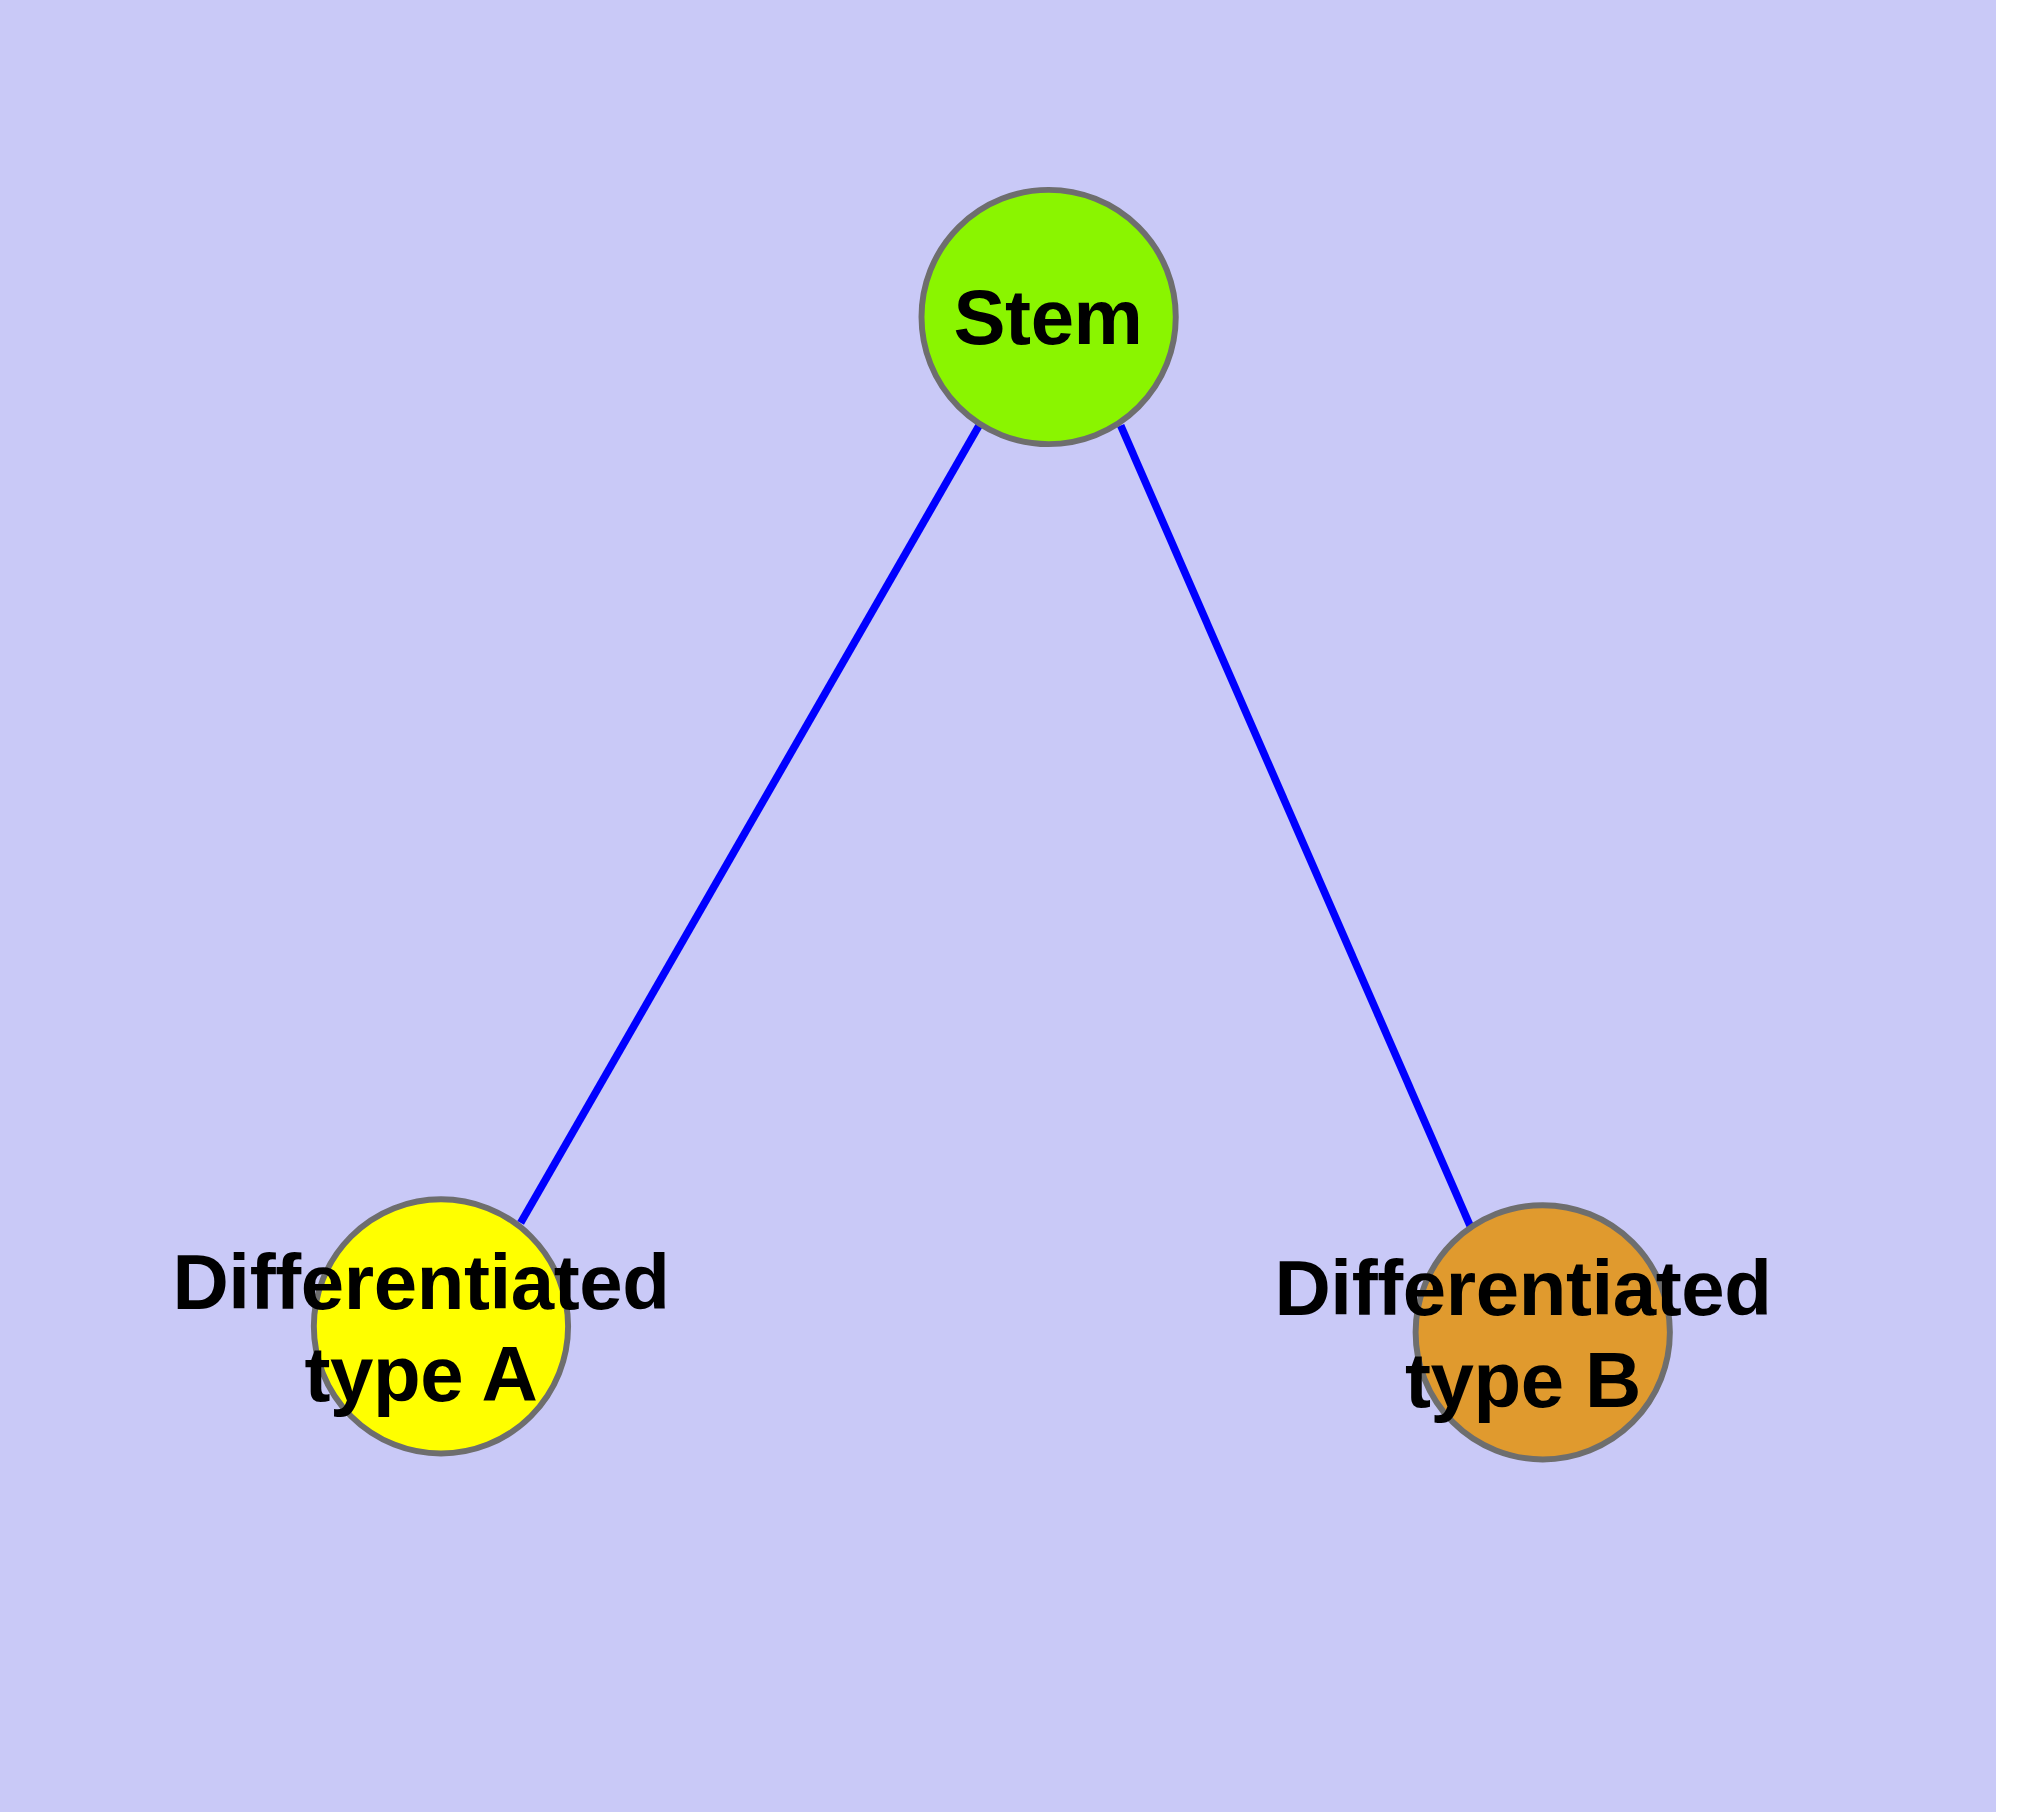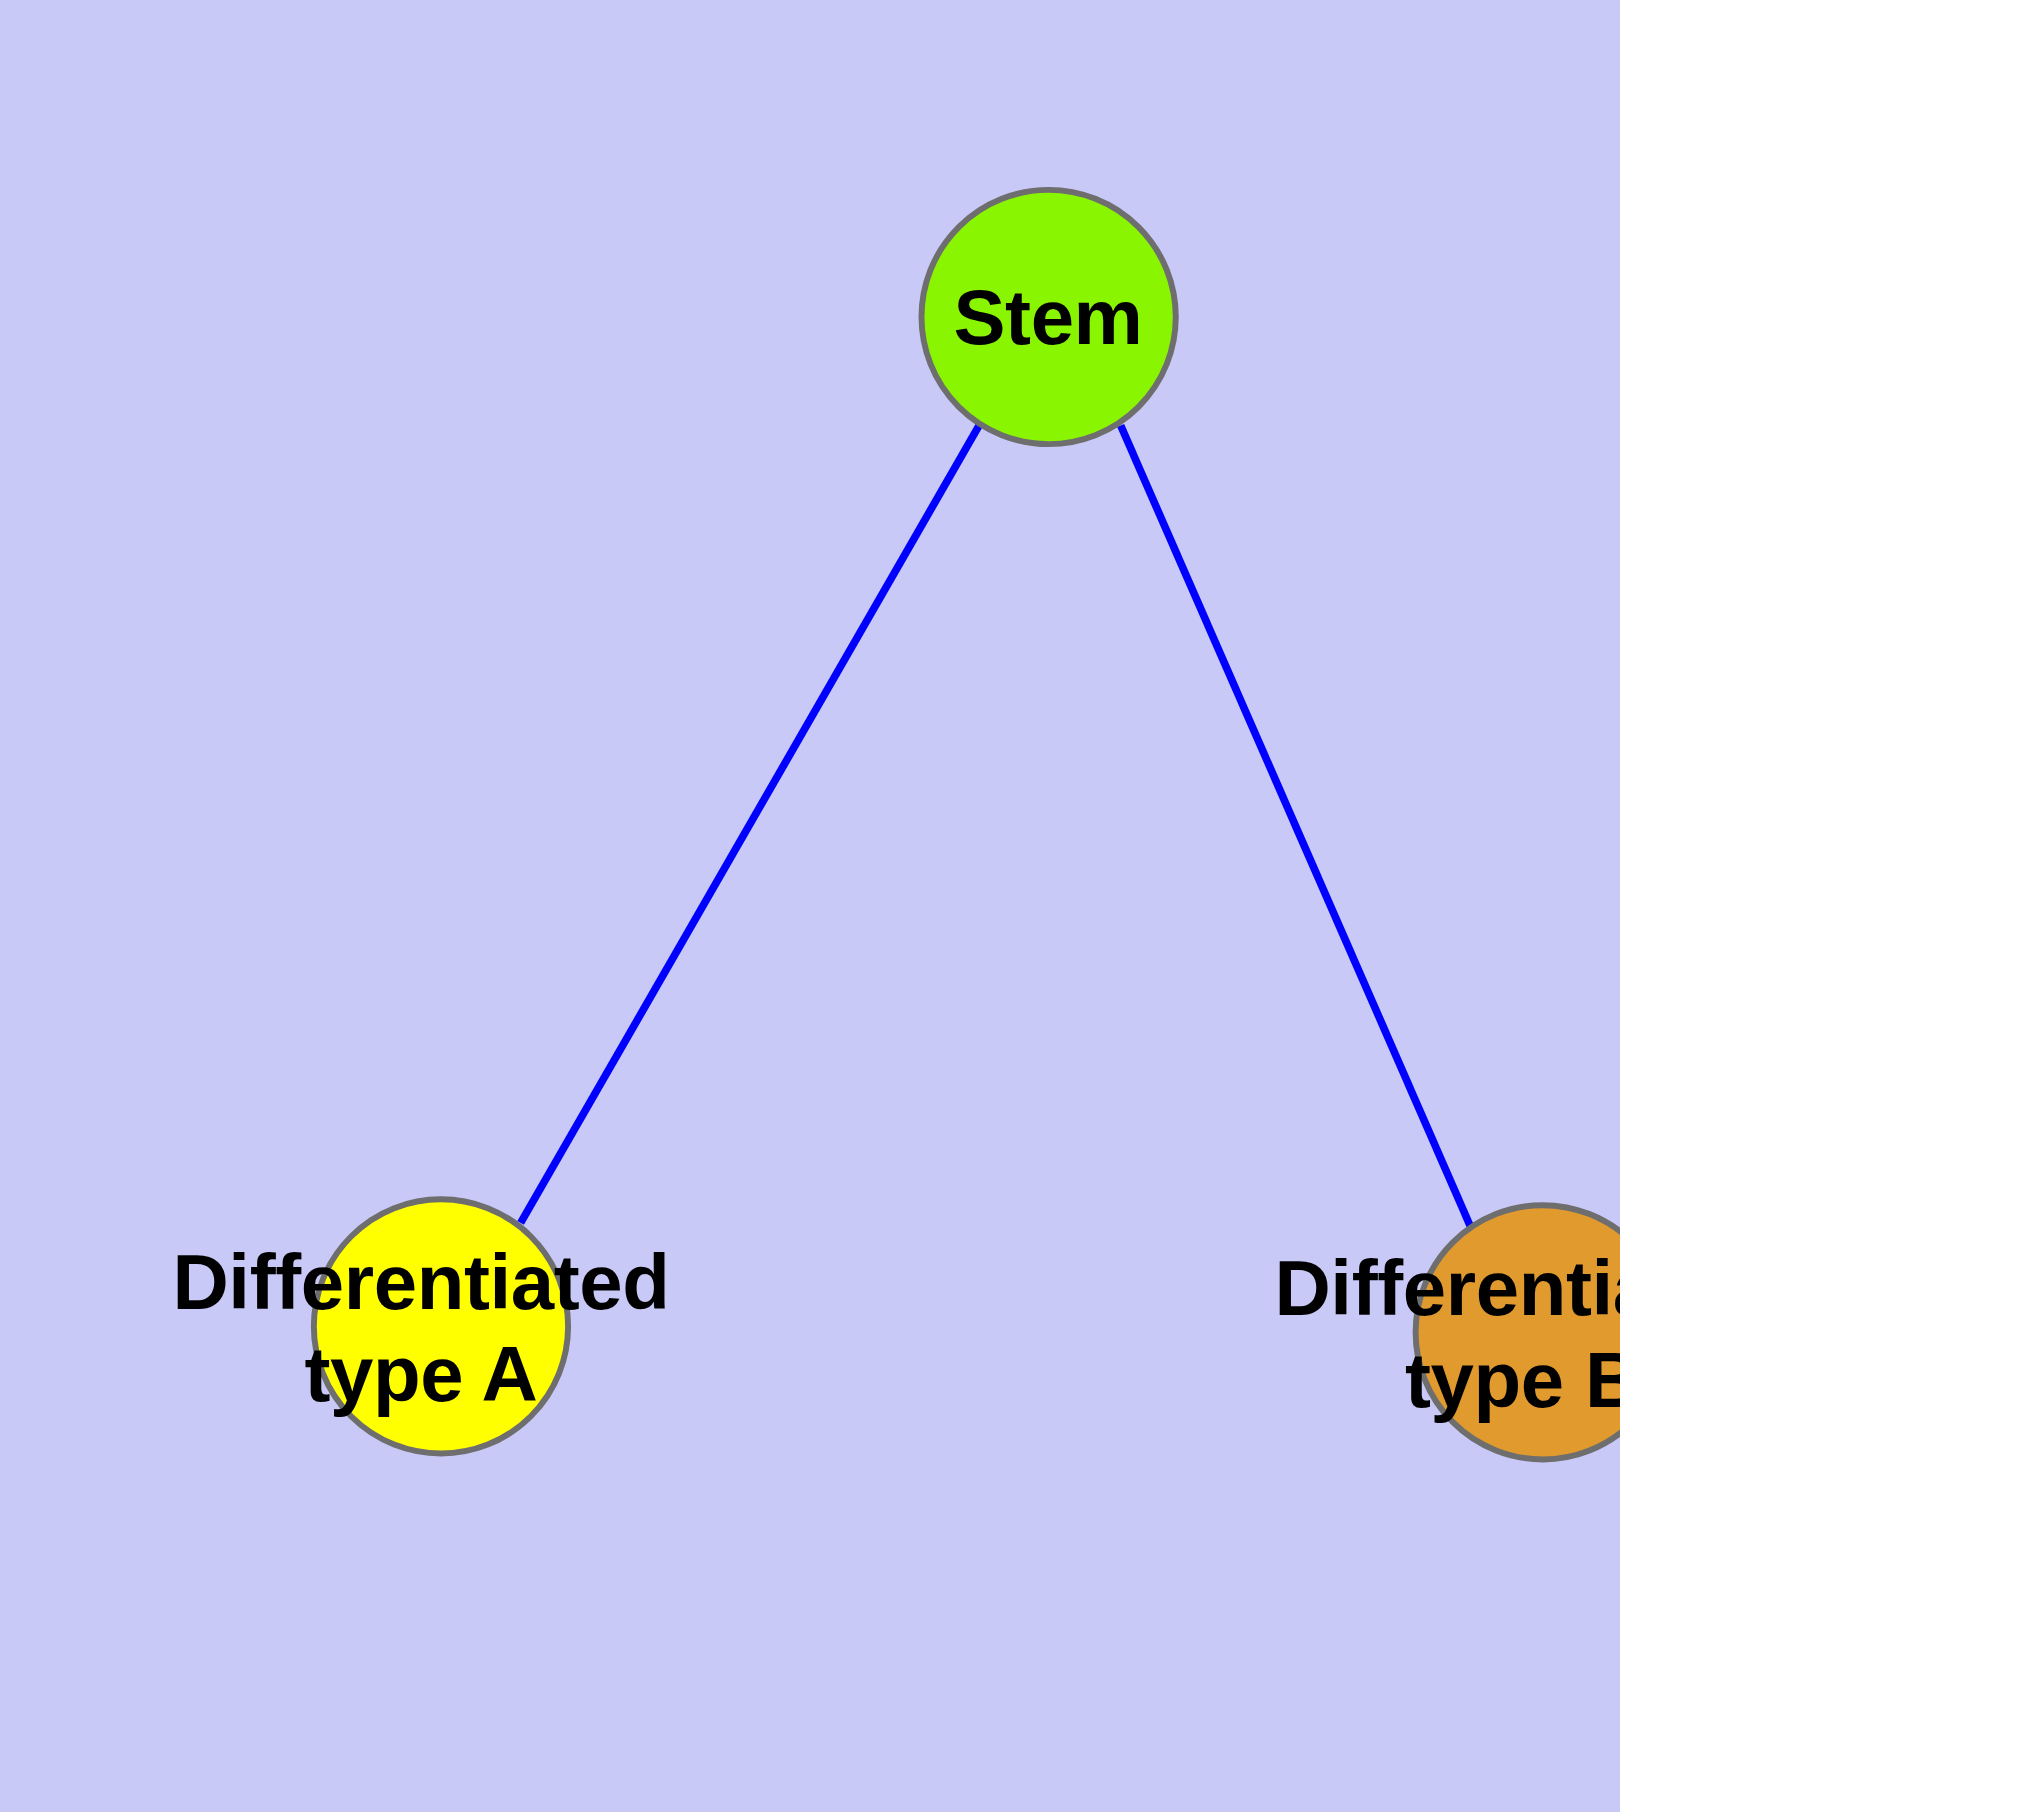--- a/index.html
+++ b/index.html
@@ -2,21 +2,21 @@
 <html style="font-size:13.6px"><head>
 <meta charset="utf-8">
 <style>
   html, body {
     margin: 0;
     padding: 0;
     background: #ffffff;
   }
   #canvas {
     position: relative;
-    width: 1620px;
+    width: 1996px;
     height: 1812px;
     overflow: hidden;
     font-family: "Liberation Sans", sans-serif;
   }
   #bg-rect {
     position: absolute;
     left: 0; top: 0;
     width: 2021px;
     height: 1812px;
   }

